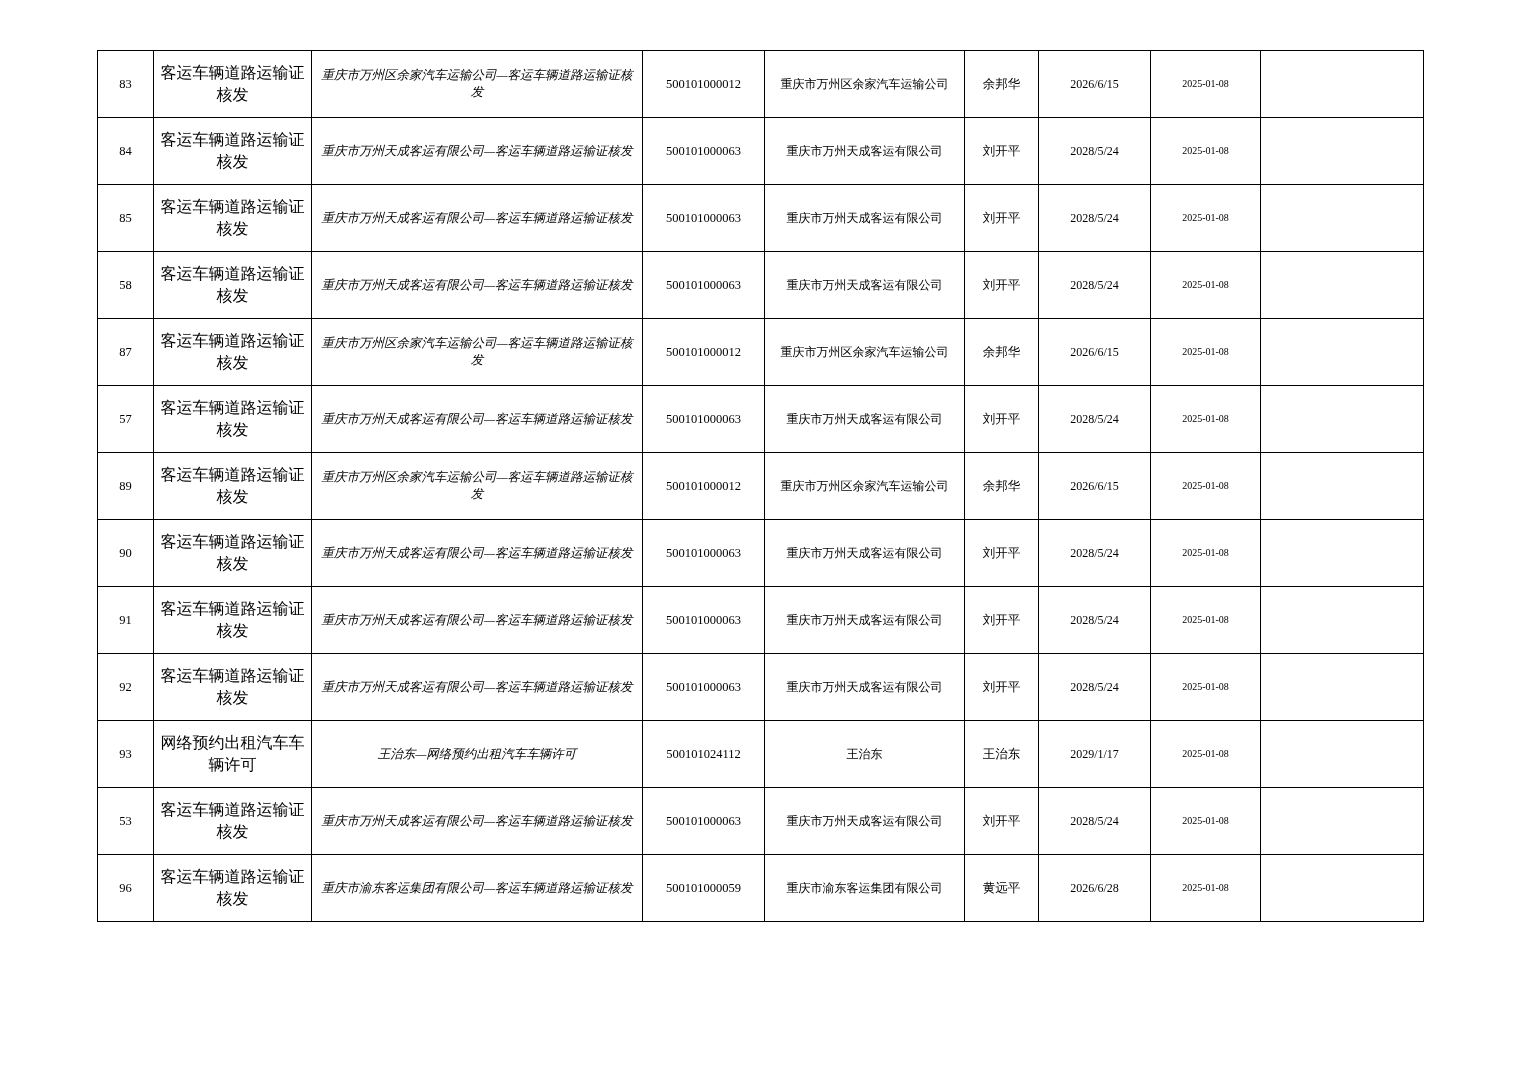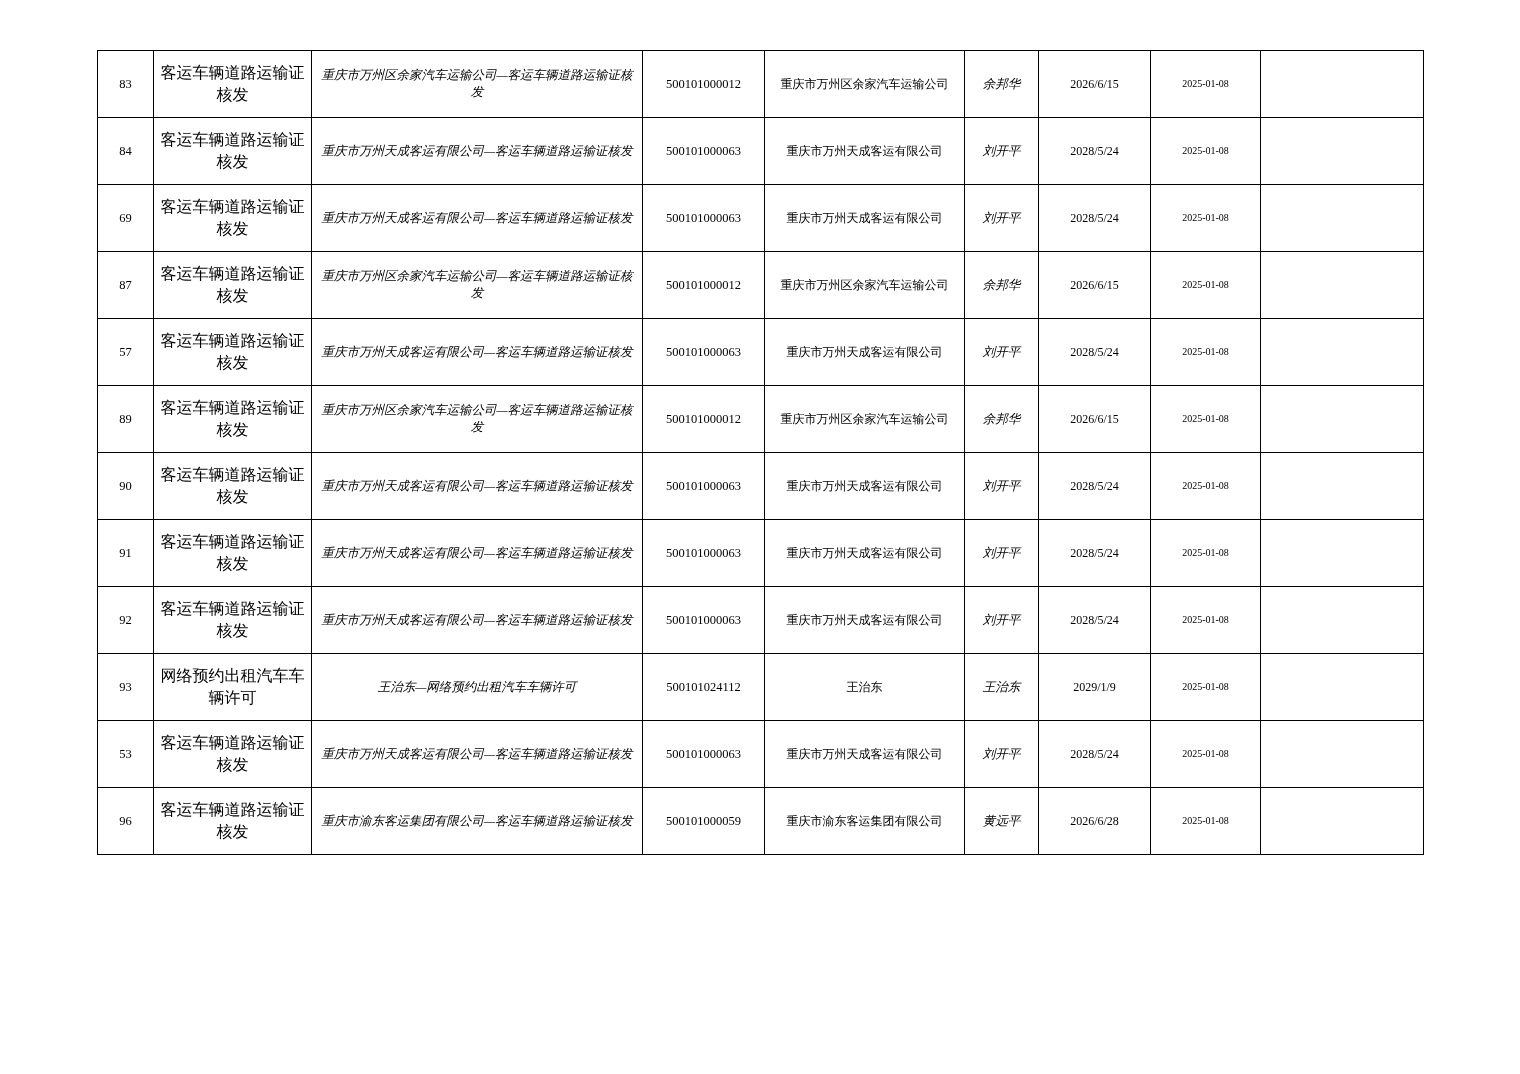--- a/index.html
+++ b/index.html
@@ -50,21 +50,21 @@
   col.c-person  { width: 74px; }
   col.c-valid   { width: 112px; }
   col.c-date    { width: 110px; }
   col.c-blank   { width: 163px; }
 
   .cell-idx     { font-size: 12.5px; }
   .cell-item    { font-size: 16px; }
   .cell-name    { font-size: 12.5px; font-style: italic; }
   .cell-code    { font-size: 12.5px; font-family: "Liberation Serif", serif; margin-left: 43px; }
   .cell-org     { font-size: 12px; }
-  .cell-person  { font-size: 12.5px; font-style: italic; }
+  .cell-person  { font-size: 12.5px; }
   .cell-valid   { font-size: 12px; }
   .cell-date    { font-size: 10px; }
   .cell-blank   { font-size: 12.5px; }
 
   tr.row { height: 67px; }
 </style>
 </head>
 <body>
 
 <div class="page">
@@ -98,21 +98,32 @@
             <td class="cell-item">客运车辆道路运输证核发</td>
             <td class="cell-name">重庆市万州天成客运有限公司—客运车辆道路运输证核发</td>
             <td class="cell-code">500101000063</td>
             <td class="cell-org">重庆市万州天成客运有限公司</td>
             <td class="cell-person">刘开平</td>
             <td class="cell-valid">2028/5/24</td>
             <td class="cell-date">2025-01-08</td>
             <td class="cell-blank"></td>
           </tr>
           <tr class="row">
-            <td class="cell-idx">69</td>
+            <td class="cell-idx">85</td>
+            <td class="cell-item">客运车辆道路运输证核发</td>
+            <td class="cell-name">重庆市万州天成客运有限公司—客运车辆道路运输证核发</td>
+            <td class="cell-code">500101000063</td>
+            <td class="cell-org">重庆市万州天成客运有限公司</td>
+            <td class="cell-person">刘开平</td>
+            <td class="cell-valid">2028/5/24</td>
+            <td class="cell-date">2025-01-08</td>
+            <td class="cell-blank"></td>
+          </tr>
+          <tr class="row">
+            <td class="cell-idx">58</td>
             <td class="cell-item">客运车辆道路运输证核发</td>
             <td class="cell-name">重庆市万州天成客运有限公司—客运车辆道路运输证核发</td>
             <td class="cell-code">500101000063</td>
             <td class="cell-org">重庆市万州天成客运有限公司</td>
             <td class="cell-person">刘开平</td>
             <td class="cell-valid">2028/5/24</td>
             <td class="cell-date">2025-01-08</td>
             <td class="cell-blank"></td>
           </tr>
           <tr class="row">
@@ -181,21 +192,21 @@
             <td class="cell-date">2025-01-08</td>
             <td class="cell-blank"></td>
           </tr>
           <tr class="row">
             <td class="cell-idx">93</td>
             <td class="cell-item">网络预约出租汽车车辆许可</td>
             <td class="cell-name">王治东—网络预约出租汽车车辆许可</td>
             <td class="cell-code">500101024112</td>
             <td class="cell-org">王治东</td>
             <td class="cell-person">王治东</td>
-            <td class="cell-valid">2029/1/9</td>
+            <td class="cell-valid">2029/1/17</td>
             <td class="cell-date">2025-01-08</td>
             <td class="cell-blank"></td>
           </tr>
           <tr class="row">
             <td class="cell-idx">53</td>
             <td class="cell-item">客运车辆道路运输证核发</td>
             <td class="cell-name">重庆市万州天成客运有限公司—客运车辆道路运输证核发</td>
             <td class="cell-code">500101000063</td>
             <td class="cell-org">重庆市万州天成客运有限公司</td>
             <td class="cell-person">刘开平</td>

